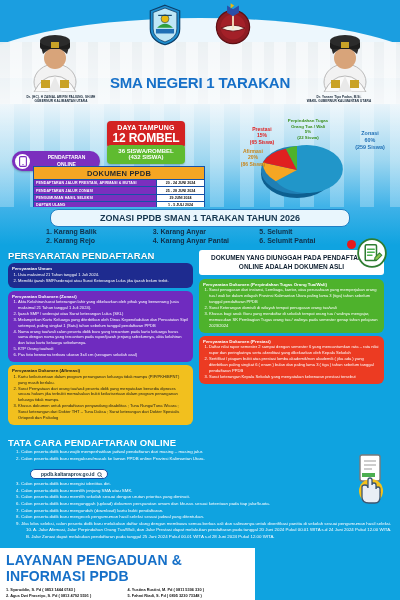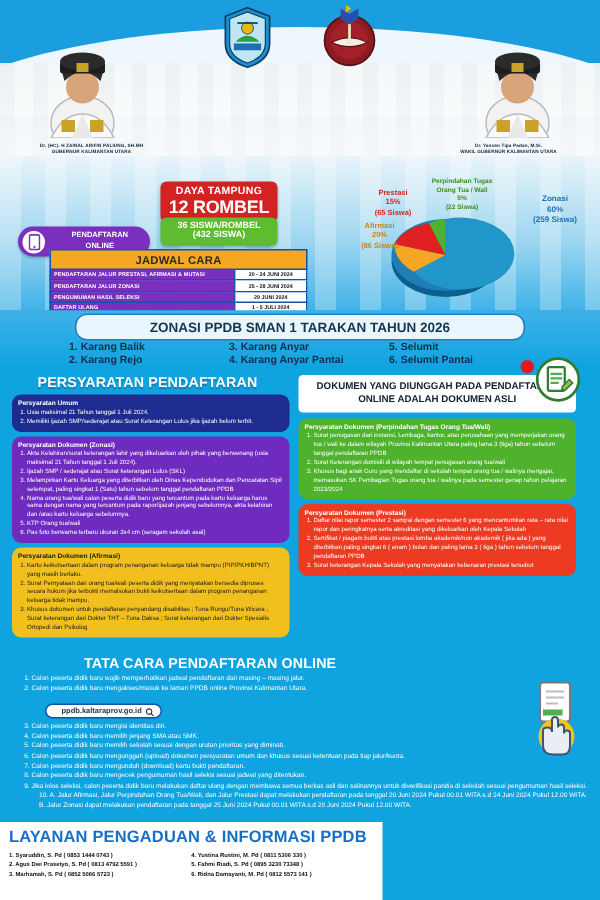--- a/index.html
+++ b/index.html
@@ -153,21 +153,20 @@
   .zon-col div { line-height:1.35; }
 
   
   .body-wrap {
     position:relative; width:400px; height:190px;
     background:#0fa3e0; padding:3px 8px 0;
   }
   .sec-title {
     font-size:9.5px; font-weight:bold; color:#fff; letter-spacing:.1px;
     text-shadow:0 1px 1px rgba(0,0,0,.25);
-    margin-left:17px;
   }
   .cols { display:flex; gap:6px; margin-top:2px; }
   .col { width:185px; }
   .card {
     border-radius:6px; color:#fff; padding:3px 4px 4px; margin-bottom:3px;
   }
   .card.navy { background:#1e2b8f; }
   .card.purple { background:#6f2bbf; }
   .card.yellow { background:#f2c01e; color:#1b1b1b; }
   .card.green { background:#4eb22c; }
@@ -189,21 +188,21 @@
     position:absolute; right:28px; top:-10px; width:9px; height:9px;
     background:#e8191b; border-radius:50%;
   }
 
   
   .tata {
     position:relative; width:400px; height:113px;
     background:#0fa3e0; padding:2px 8px 0;
   }
   .tata h3 {
-    font-size:9.5px; font-weight:bold; color:#fff; letter-spacing:.1px;margin-left:48px;
+    font-size:9.5px; font-weight:bold; color:#fff; letter-spacing:.1px;
   }
   .tata ol { margin:1px 0 0 0; padding-left:13px; }
   .tata li { font-size:4.4px; color:#fff; line-height:1.5; }
   .tata li.sub { list-style:none; margin-left:5px; }
   .urlbox {
     display:inline-block; background:#fff; color:#14354e;
     border:1px solid #1552a8; border-radius:7px;
     font-size:5px; font-weight:bold; padding:1px 12px 1px 10px;
     margin:1px 0 1px 22px; position:relative;
   }
@@ -211,21 +210,21 @@
   .cursor-ico { position:absolute; right:8px; top:18px; width:42px; height:52px; }
 
   
   .footer {
     position:relative; width:400px; height:52px; display:flex;
   }
   .foot-left {
     width:255px; background:#fff; padding:4px 6px 0;
   }
   .foot-left h4 {
-    font-size:11px; font-weight:bold; color:#1670c8; letter-spacing:.1px;
+    font-size:14px; font-weight:bold; color:#1670c8; letter-spacing:.1px;
   }
   .contacts { display:flex; margin-top:3px; }
   .contacts .cc { flex:1; }
   .contacts .cc div { font-size:3.9px; color:#111; line-height:1.65; font-weight:bold; }
   .foot-right {
     flex:1; background:linear-gradient(#5ec22e,#3f9a1c); color:#fff;
     padding:4px 5px 0;
   }
   .foot-right h4 { font-size:8.5px; font-weight:bold; letter-spacing:.1px; }
   .foot-right div { font-size:6.6px; font-weight:bold; line-height:1.55; margin-top:2px; }
@@ -286,20 +285,21 @@
         <circle cx="23" cy="28" r="11" fill="#d8a47a"></circle>
         <path d="M11 24 q12-12 24 0 l2-7 q-14-10-28 0z" fill="#2b2b2b"></path>
         <rect x="8" y="11" width="30" height="8" rx="2" fill="#1d1d1d"></rect>
         <ellipse cx="23" cy="11" rx="15" ry="6" fill="#2b2b2b"></ellipse>
         <rect x="19" y="12" width="8" height="6" fill="#c9a227"></rect>
       </svg>
       <div class="nm">Dr. Yansen Tipa Padan, M.Si.</div>
       <div class="ttl">WAKIL GUBERNUR KALIMANTAN UTARA</div>
     </div>
 
+    <div class="title-sub">SMA NEGERI 1 TARAKAN</div>
   </div>
 
   <div class="band2">
     <div class="ghost"></div>
 
     <div class="daya">
       <div class="l1">DAYA TAMPUNG</div>
       <div class="l2">12 ROMBEL</div>
     </div>
     <div class="rombel">
@@ -313,21 +313,21 @@
             <rect x=".6" y=".6" width="6.8" height="9.8" rx="1.2" fill="none" stroke="#7b2fbe" stroke-width="1.1"></rect>
             <circle cx="4" cy="8.6" r=".7" fill="#7b2fbe"></circle>
           </svg>
       </span>
       <span class="txt">
         <span>PENDAFTARAN</span><br><span>ONLINE</span>
       </span>
     </div>
 
     <div class="jadwal">
-      <div class="head">JADWAL CARA</div>
+      <div class="head">DOKUMEN PPDB</div>
       <div class="jrow">
         <div class="c1">PENDAFTARAN JALUR PRESTASI, AFIRMASI &amp; MUTASI</div>
         <div class="c2">20 - 24 JUNI 2024</div>
       </div>
       <div class="jrow">
         <div class="c1">PENDAFTARAN JALUR ZONASI</div>
         <div class="c2">25 - 28 JUNI 2024</div>
       </div>
       <div class="jrow">
         <div class="c1">PENGUMUMAN HASIL SELEKSI</div>

